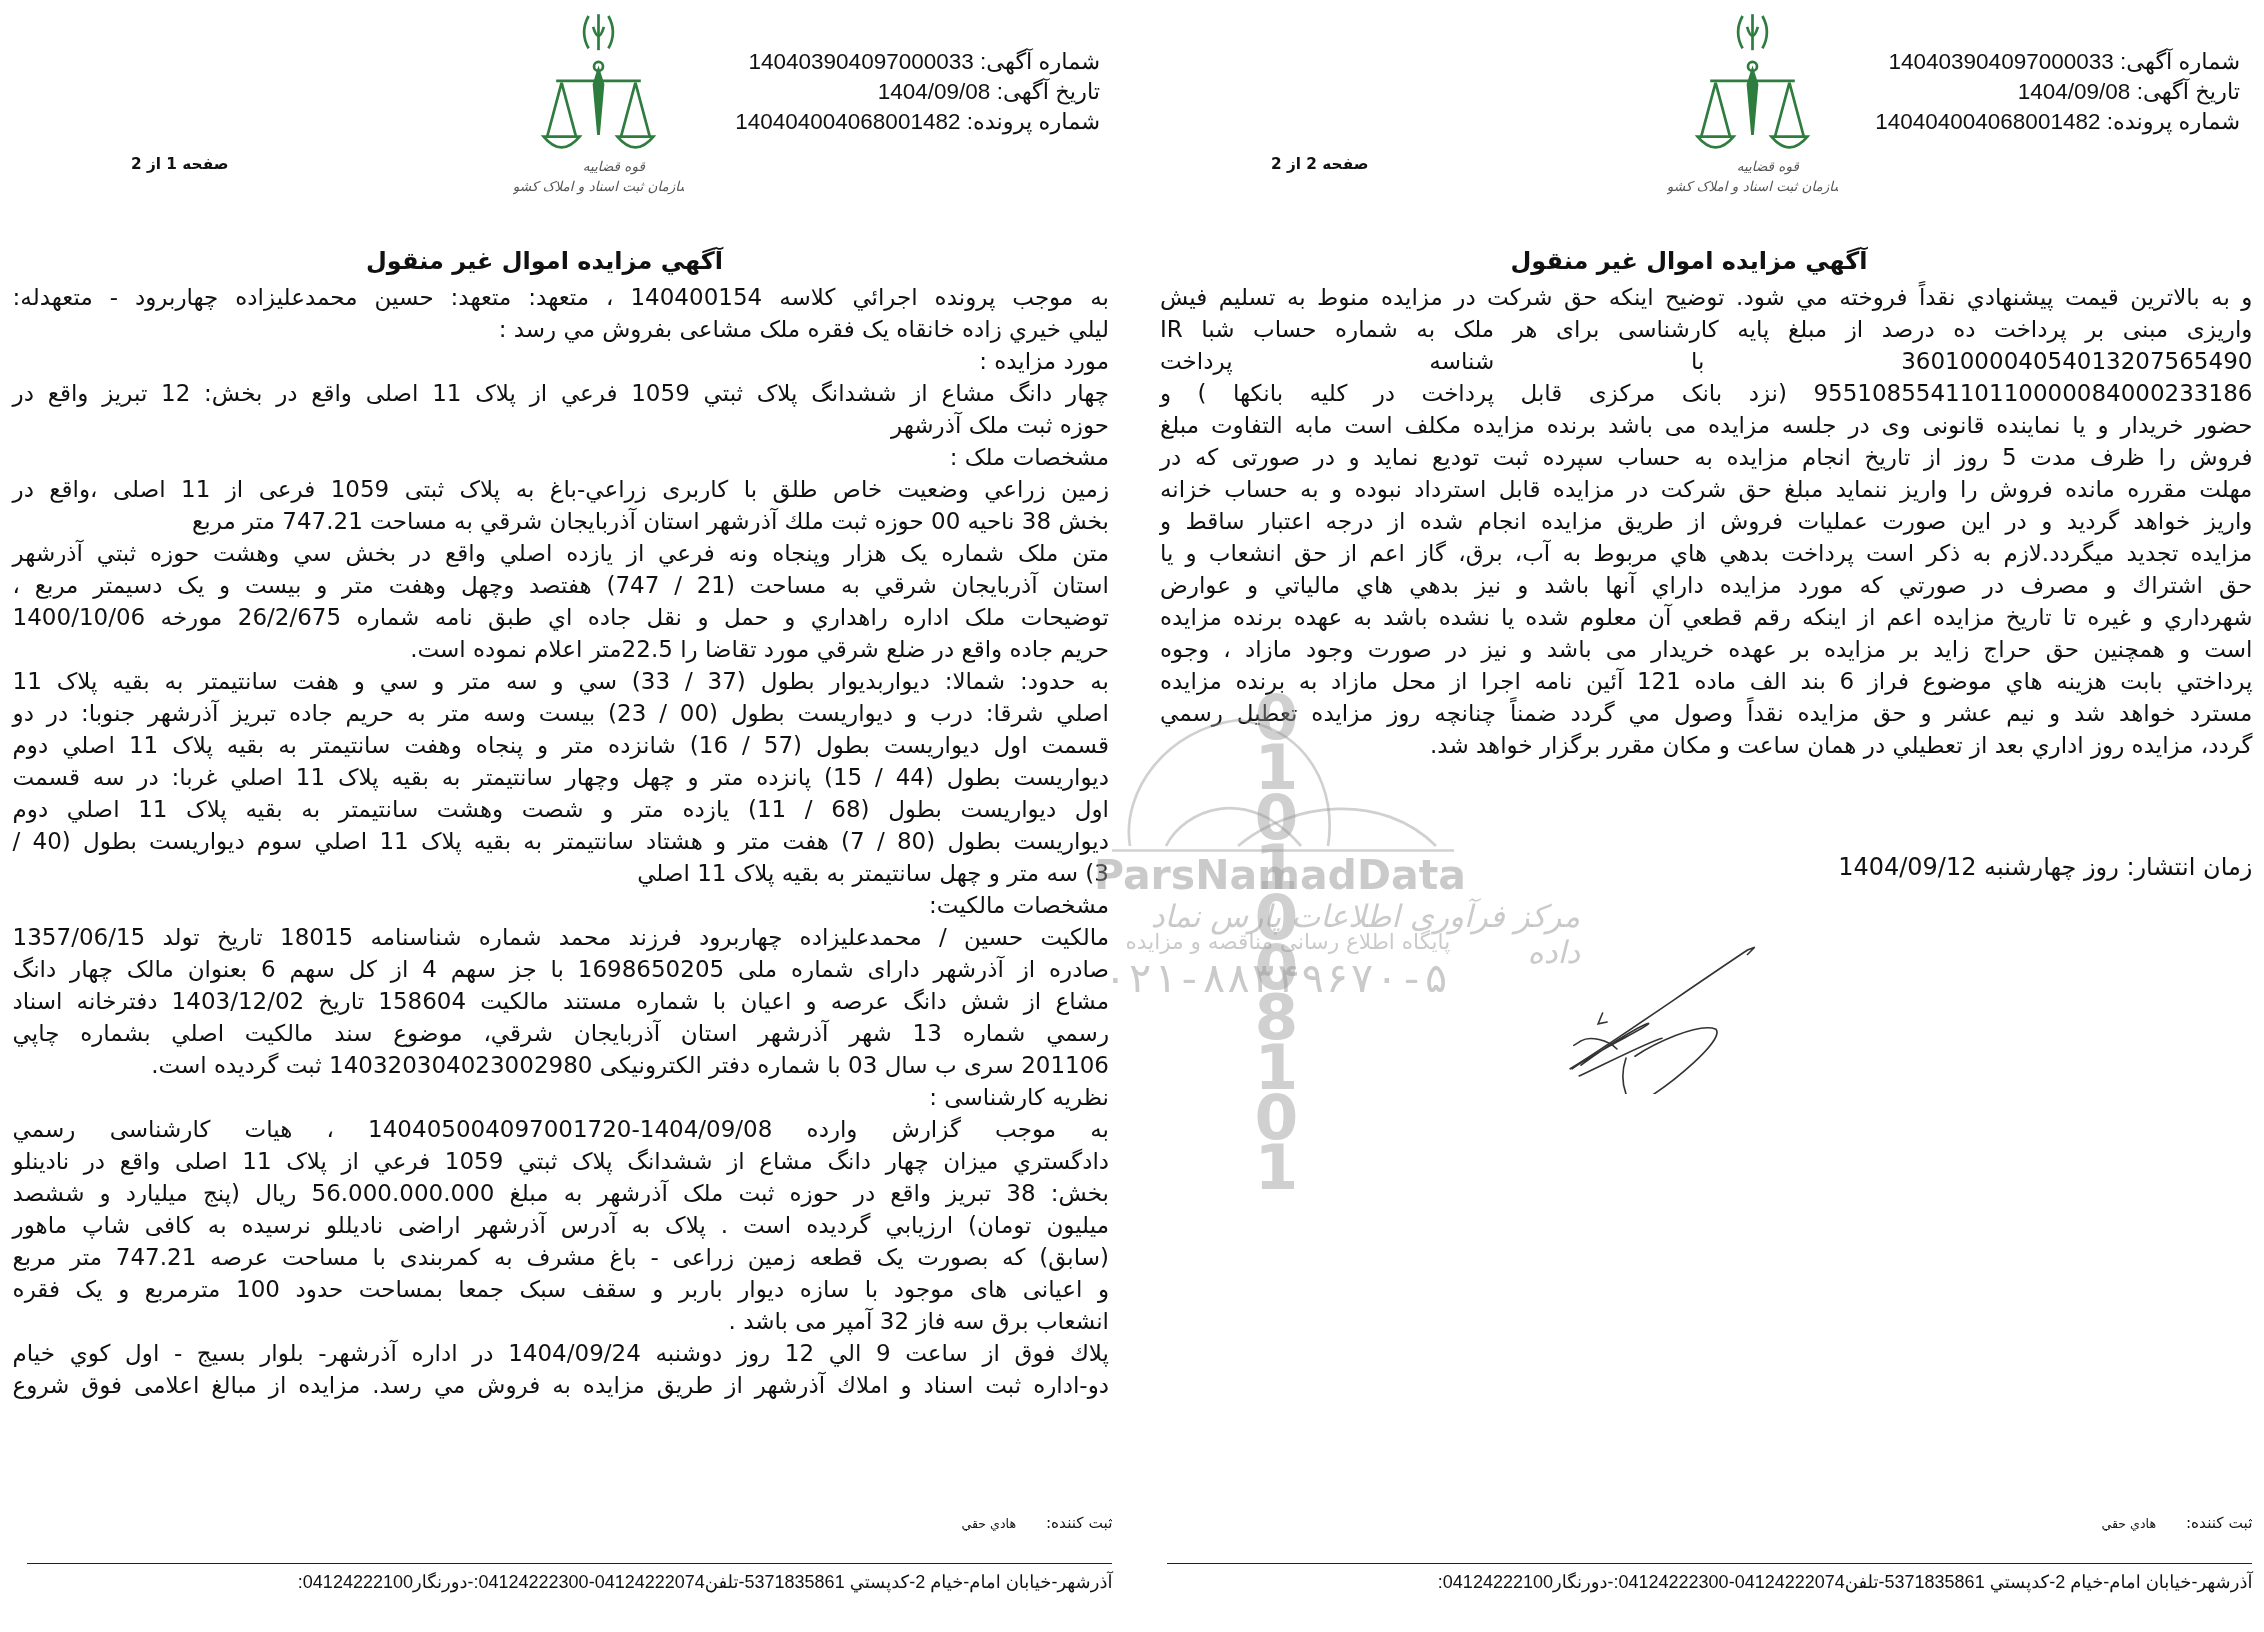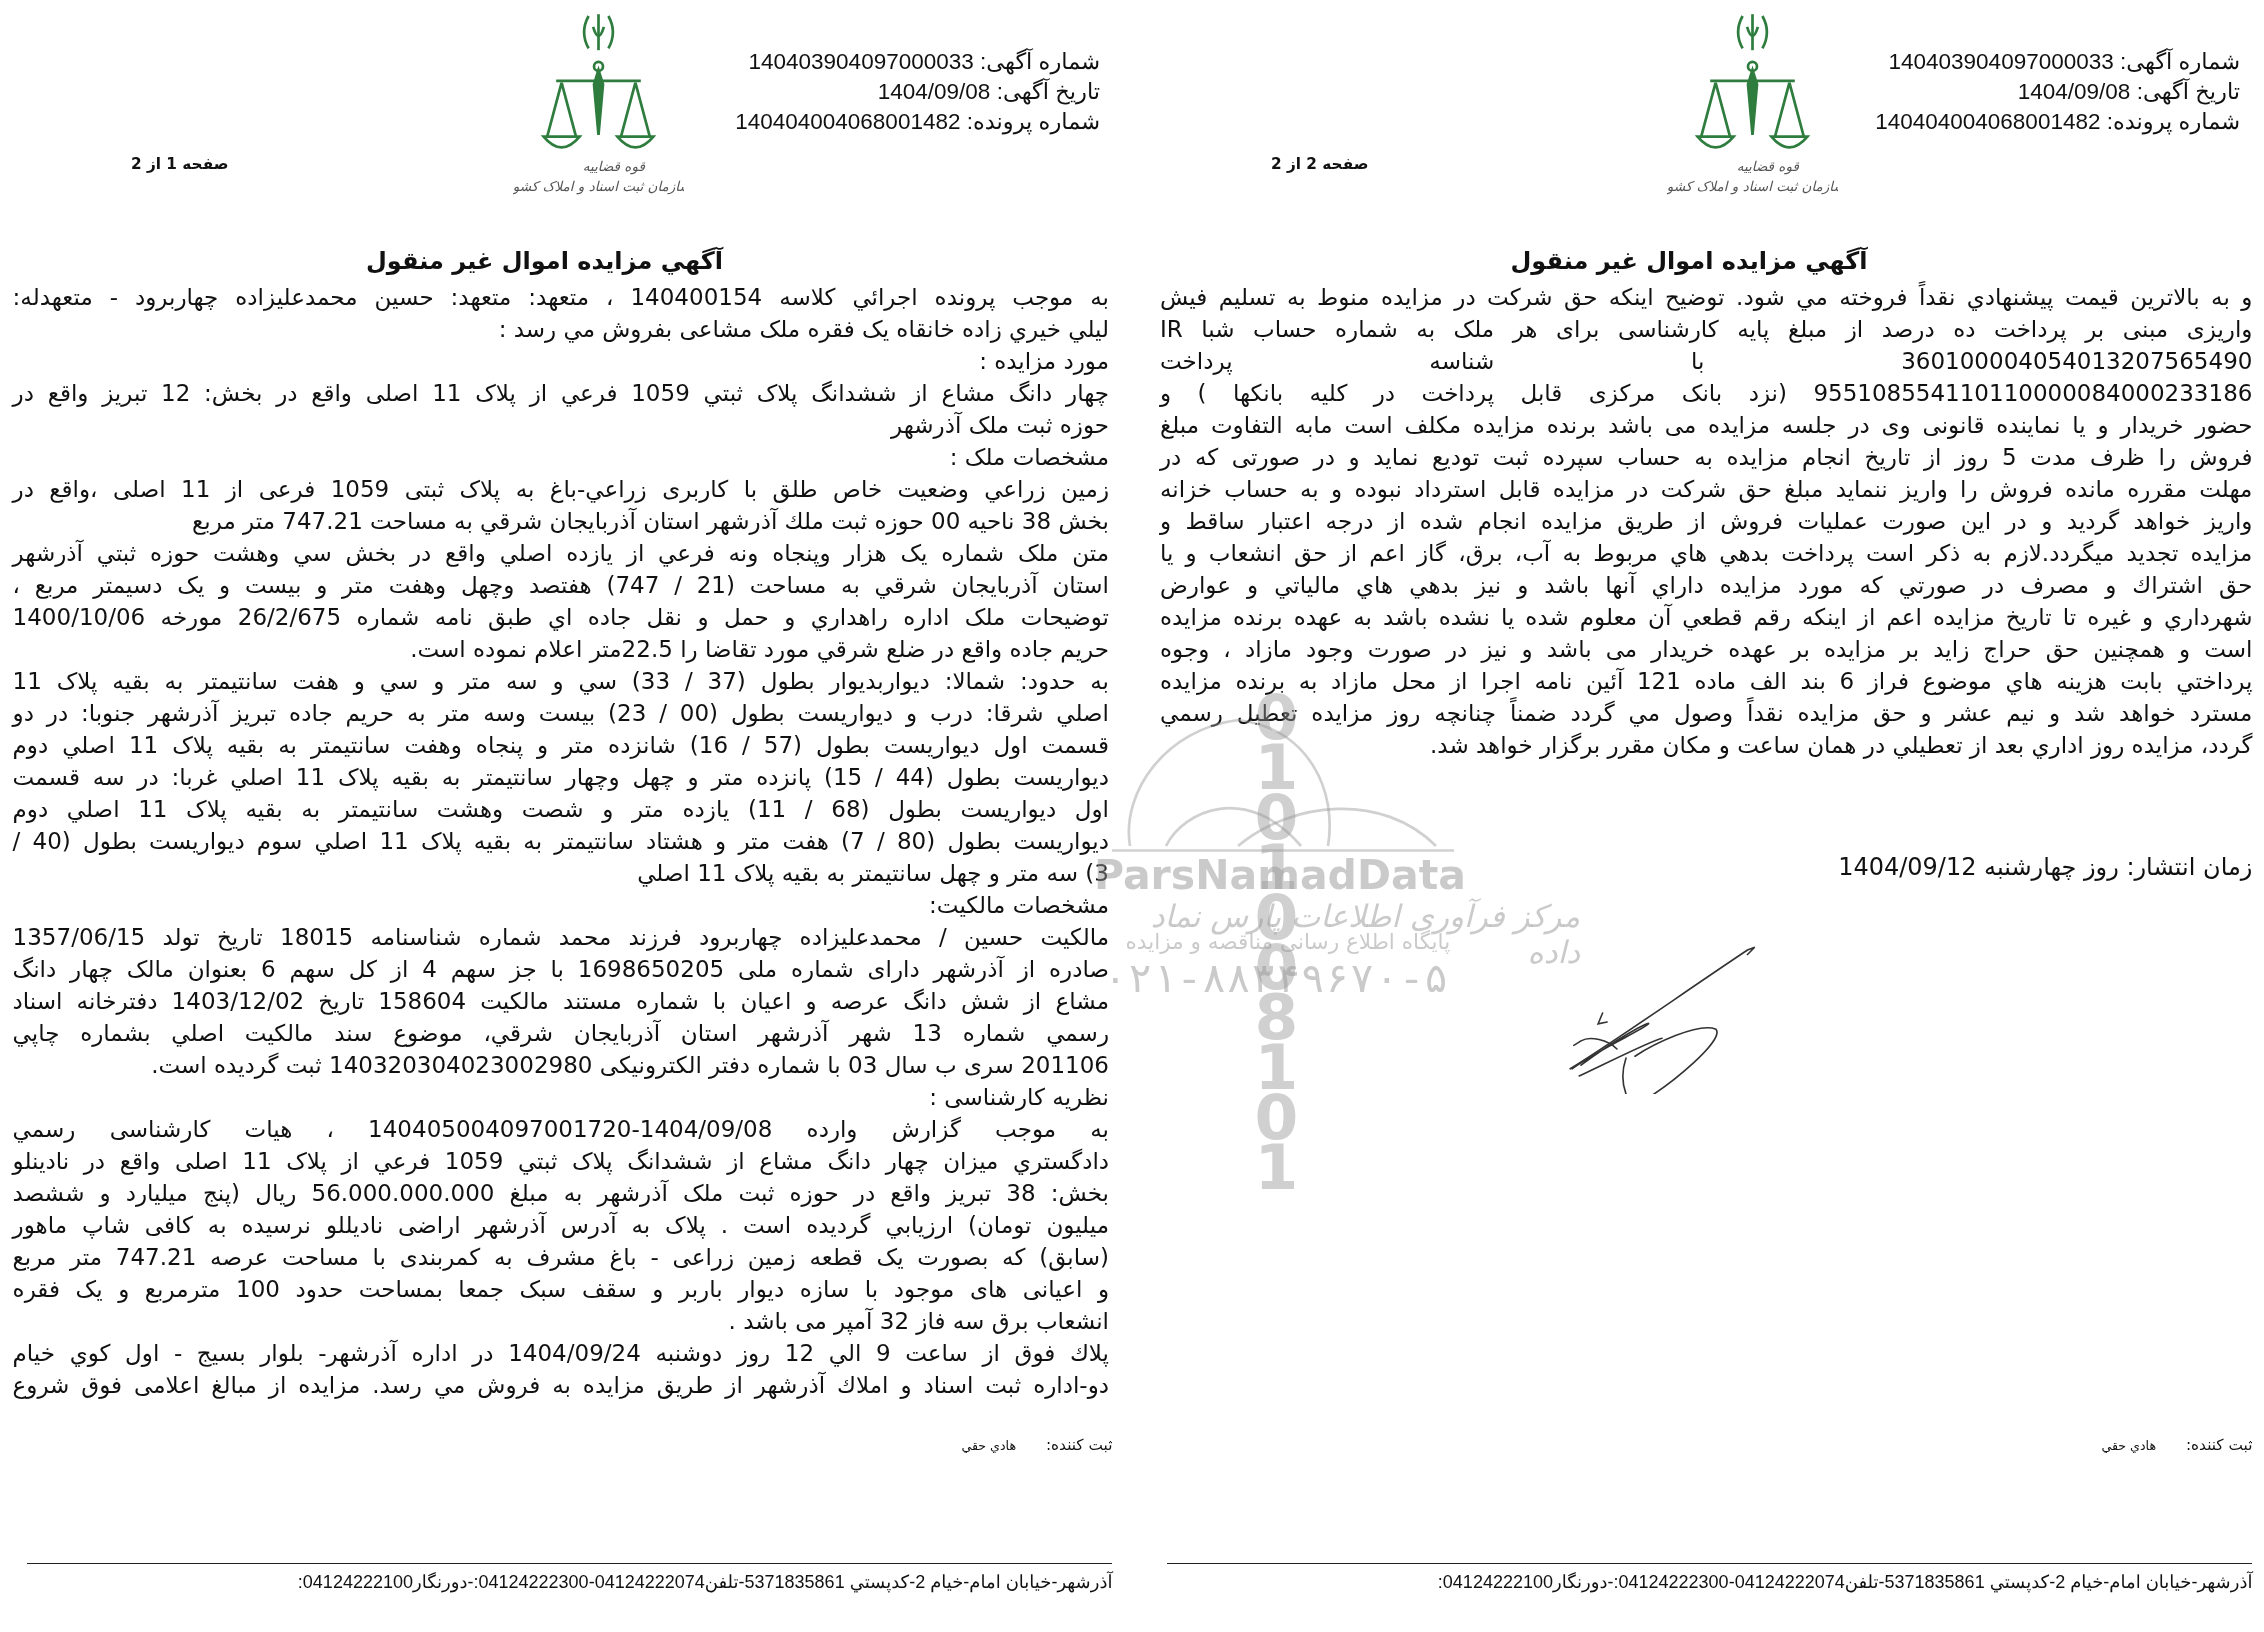--- a/index.html
+++ b/index.html
@@ -33,21 +33,21 @@
   #page-left .body-text  { left: 12.6px; right: 16px; }
   #page-right .body-text { left: 20px; right: 12.6px; }
   .body-text .line { display: block; text-align-last: justify; white-space: nowrap; }
   .body-text .line.last { text-align-last: right; }
 
   .pub-date { position: absolute; top: 853px; right: 12.6px; direction: rtl; font-size: 24px;
               font-family: "DejaVu Sans", sans-serif; margin-left: 32px; }
 
   .signature { position: absolute; left: 423px; top: 923px; width: 198px; height: 171px; }
 
-  .registrar { position: absolute; top: 1436px; right: 12.6px; direction: rtl; font-size: 15.3px;
+  .registrar { position: absolute; top: 1514px; right: 12.6px; direction: rtl; font-size: 15.3px;
                font-family: "DejaVu Sans", sans-serif; }
   .registrar .name { font-size: 12.6px; margin-right: 25px; }
   .footer-line { position: absolute; top: 1563px; left: 27px; right: 12.6px; height: 0;
                  border-top: 1.8px solid #222; }
   .footer-addr { position: absolute; top: 1571px; right: 12.6px; direction: rtl; font-size: 18px;
                  font-family: "Liberation Sans", sans-serif; }
 
   .watermark { position: absolute; left: 1112px; top: 693px; width: 468px; height: 306px;
                pointer-events: none; color: #b9b9b9; }
   .watermark .wm-num { position: absolute; left: 124px; top: 0; font-size: 63px; font-weight: bold;

